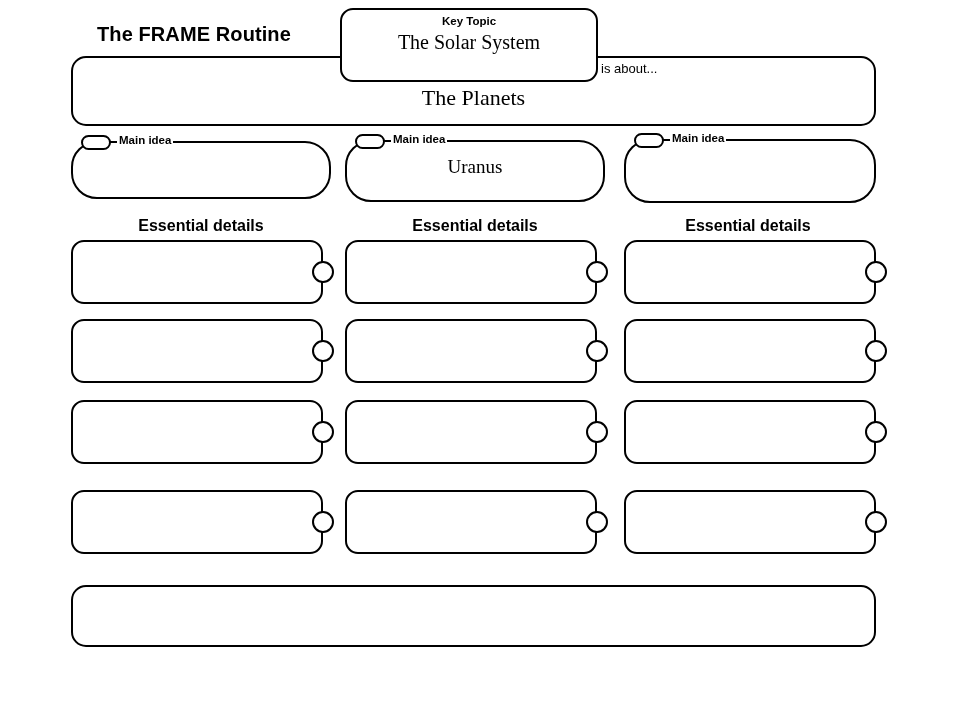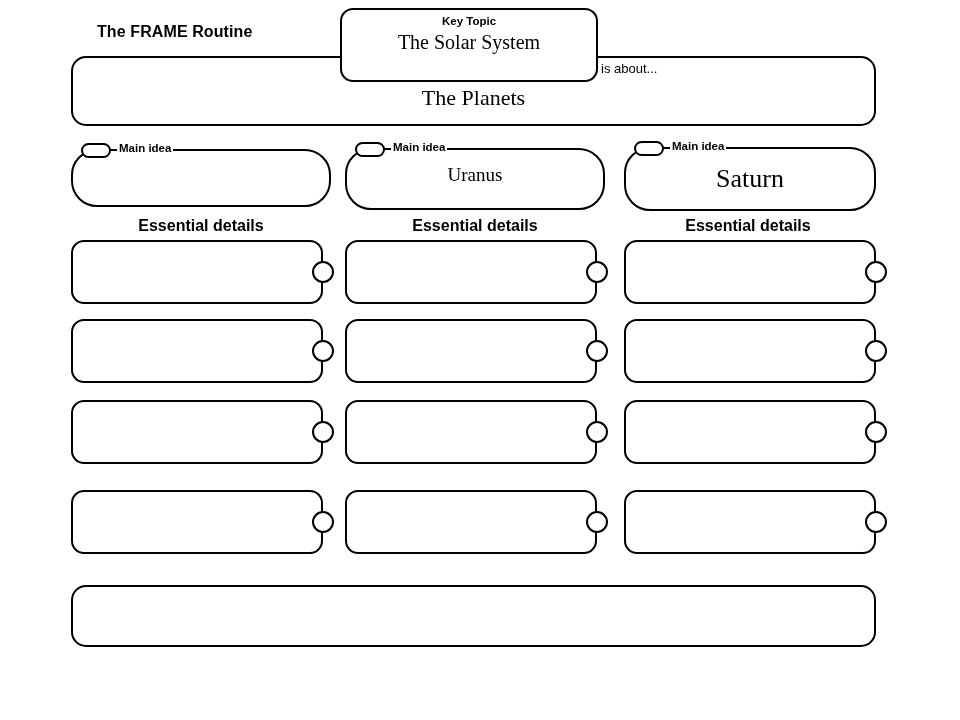--- a/index.html
+++ b/index.html
@@ -33,21 +33,21 @@
     border: 2.5px solid #000;
     border-radius: 14px;
     background: #fff;
   }
 
   
   .routine-title {
     position: absolute;
     left: 97px;
     top: 23px;
-    font-size: 16px;
+    font-size: 20px;
     font-weight: bold;
     letter-spacing: 0.1px;
     white-space: nowrap;
   }
 
   
   .keytopic-box {
     left: 340px;
     top: 8px;
     width: 258px;
@@ -106,21 +106,20 @@
     font-size: 22px;
     line-height: 1.1;
     z-index: 3;
     white-space: nowrap;
   }
 
   
   .mainidea-box {
     border-radius: 26px;
     z-index: 2;
-    margin-top: 8px;
   }
   .pill {
     position: absolute;
     left: 8px;
     top: -8px;
     width: 30px;
     height: 15px;
     border: 2.5px solid #000;
     border-radius: 9px;
     background: #fff;
@@ -246,21 +245,20 @@
 
   <div class="rbox detail-box" style="left:345px; top:400px; width:252px; height:64px;"></div>
   <div class="detail-knob" style="left:586px; top:421px;"></div>
 
   <div class="rbox detail-box" style="left:345px; top:490px; width:252px; height:64px;"></div>
   <div class="detail-knob" style="left:586px; top:511px;"></div>
 
   <div class="rbox mainidea-box" style="left:624px; top:139px; width:252px; height:64px;">
     <div class="pill"></div>
     <div class="mainidea-label">Main idea</div>
-    <div class="mainidea-value" style="top:16px; font-size:26px;">Saturn</div>
   </div>
   <div class="ed-label" style="left:618px; top:217px; width:260px;">Essential details</div>
 
   <div class="rbox detail-box" style="left:624px; top:240px; width:252px; height:64px;"></div>
   <div class="detail-knob" style="left:865px; top:261px;"></div>
 
   <div class="rbox detail-box" style="left:624px; top:319px; width:252px; height:64px;"></div>
   <div class="detail-knob" style="left:865px; top:340px;"></div>
 
   <div class="rbox detail-box" style="left:624px; top:400px; width:252px; height:64px;"></div>

